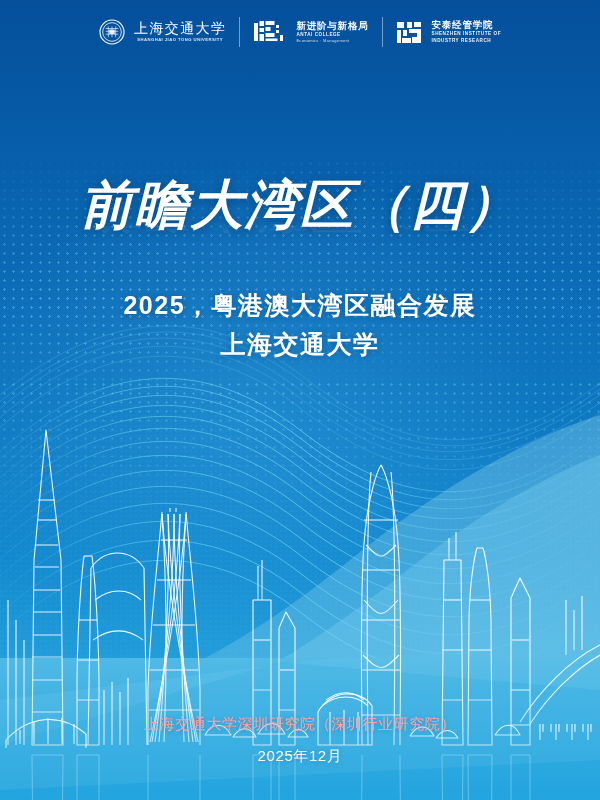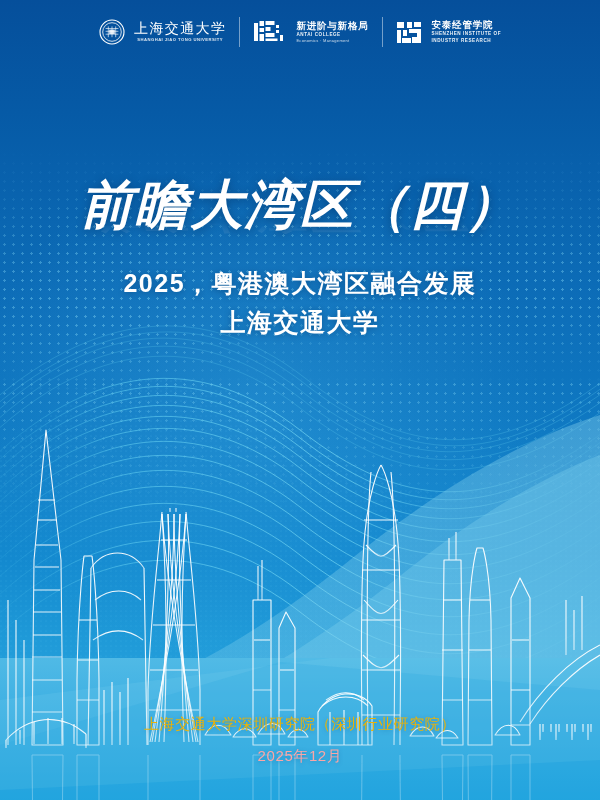--- a/index.html
+++ b/index.html
@@ -116,33 +116,33 @@
     height:30px;overflow:hidden;
   }
 
   .sub-title{
     color:#ffffff;
     font-size:25px;font-weight:700;letter-spacing:1.5px;
     line-height:1.55;
     text-shadow:0 1px 6px rgba(3,40,85,.4);
     white-space:nowrap;
   }
-  .subtitle-wrap{}
+  .subtitle-wrap{margin-top:22px;}
 
   
   .footer{
     position:absolute;left:0;right:0;bottom:34px;text-align:center;
   }
   .footer-org{
-    color:#eab308;font-size:15px;letter-spacing:.6px;
+    color:#fca5a5;font-size:15px;letter-spacing:.6px;
     text-shadow:0 1px 4px rgba(10,80,140,.35);
     white-space:nowrap;
   }
   .footer-date{
-    color:#fca5a5;font-size:15px;letter-spacing:.6px;margin-top:13px;
+    color:#ffffff;font-size:15px;letter-spacing:.6px;margin-top:13px;
     text-shadow:0 1px 4px rgba(10,80,140,.35);
     white-space:nowrap;
   }
 
   svg.art{position:absolute;left:0;top:0;width:600px;height:800px;}
 </style>
 </head>
 <body>
 
 <div id="poster">

